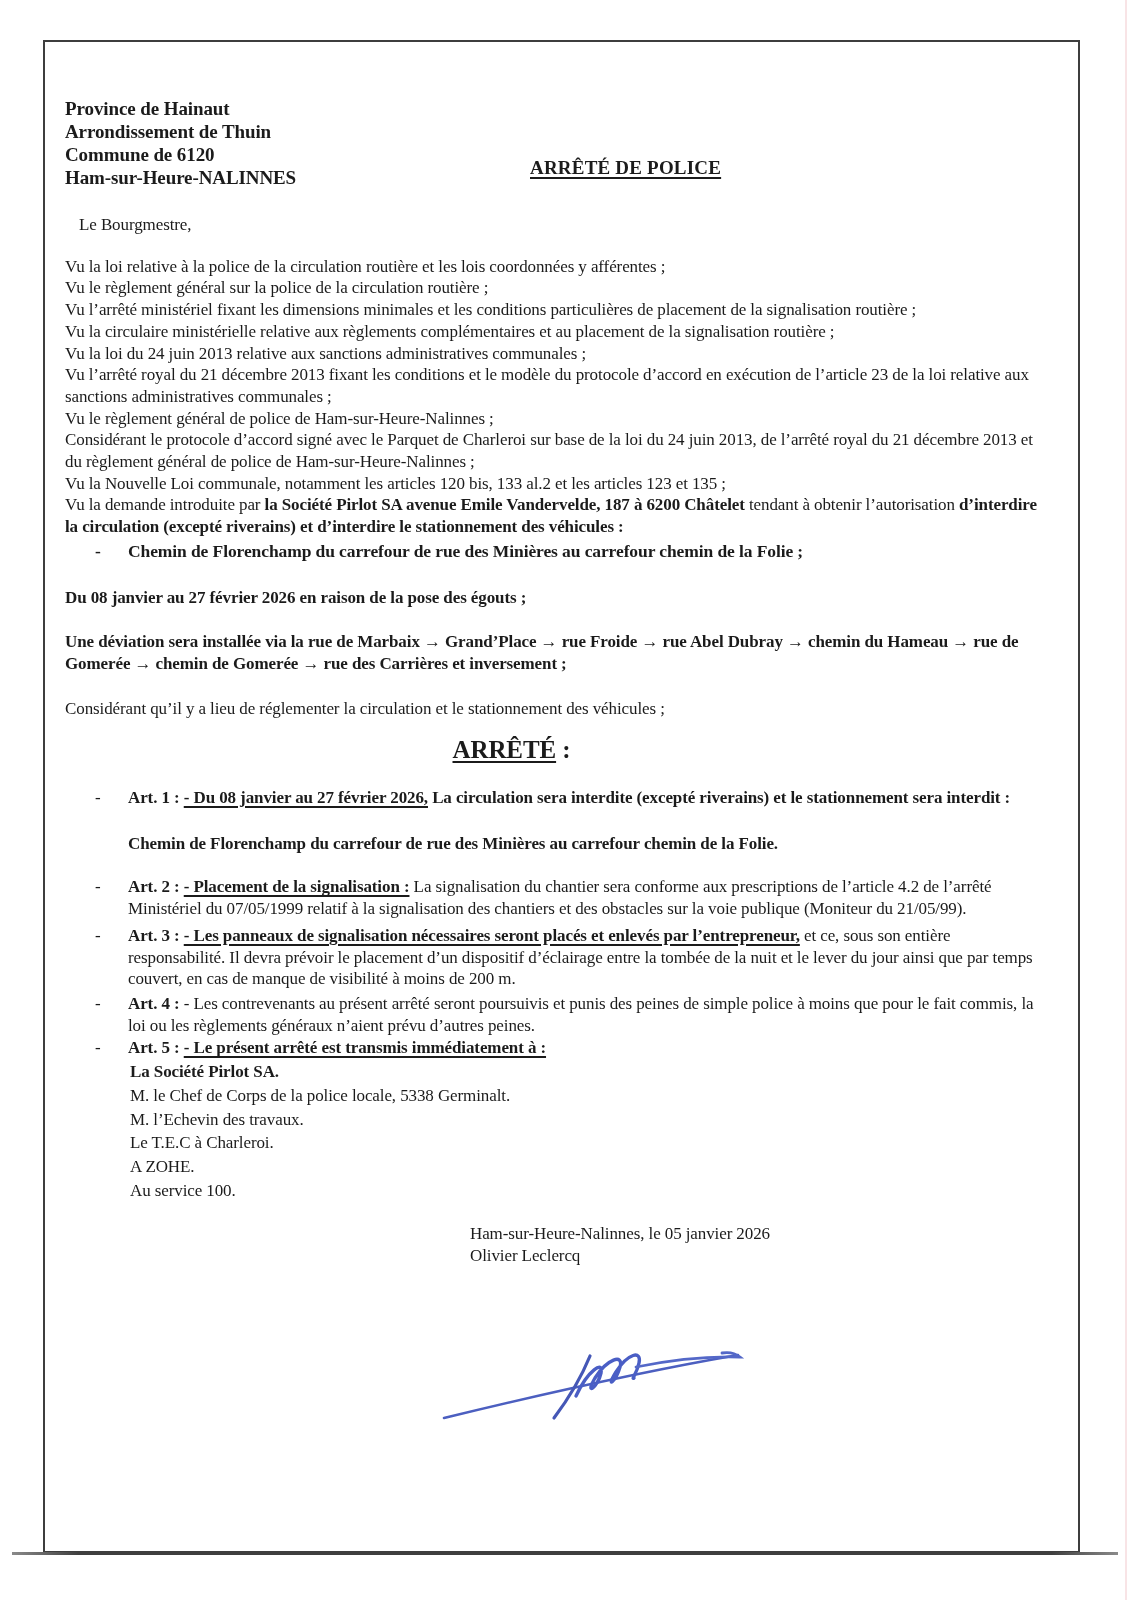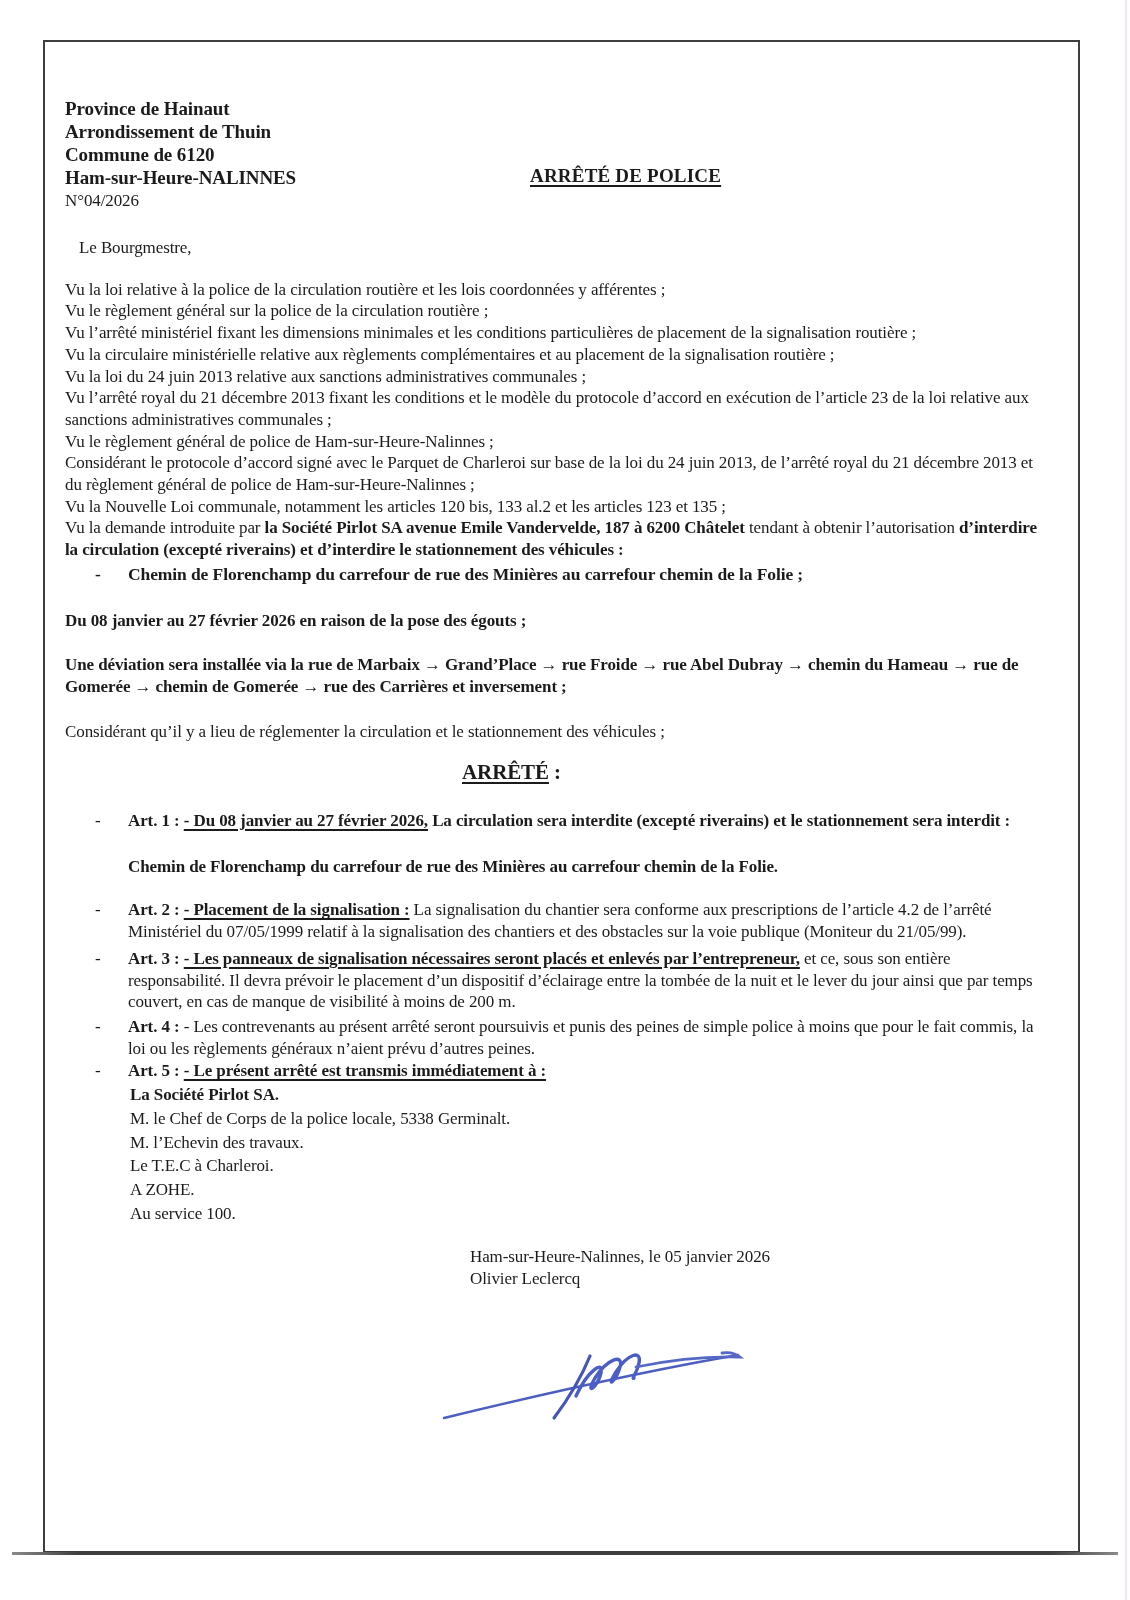--- a/index.html
+++ b/index.html
@@ -23,38 +23,38 @@
     position:absolute; right:3px; top:0; width:2px; height:1600px;
     background:#f2cdd1; opacity:.55;
   }
   .content {
     position:absolute; left:65px; top:97px; width:973px;
     font-size:17px; line-height:21.7px; letter-spacing:-0.1px;
   }
   .sender p { margin:0; font-weight:bold; font-size:19px; line-height:23px; }
   .sender p.docnum { font-weight:normal; font-size:17px; }
   .doc-title {
-    position:absolute; left:530px; top:165px;
+    position:absolute; left:530px; top:157px;
     font-size:19px; font-weight:bold; letter-spacing:0.2px;
     text-decoration:underline; text-underline-offset:3px; text-decoration-thickness:1.5px;
   }
   .salutation { margin:25px 0 20px 14px; }
   .clauses p { margin:0; }
   .seg-b { font-weight:bold; }
   .street-bullet {
     position:relative; padding-left:63px; margin-top:3px;
     font-weight:bold; font-size:17.5px;
   }
   .dash { position:absolute; left:30px; top:0; }
   .period { margin-top:24px; font-weight:bold; }
   .deviation { margin-top:23px; font-weight:bold; }
   .consider2 { margin-top:23px; }
   .decree-heading {
     margin-top:20px; text-align:center; position:relative; left:-40px;
-    font-size:21px; font-weight:bold;
+    font-size:25px; font-weight:bold;
   }
   .decree-heading .u { text-decoration:underline; text-underline-offset:3px; text-decoration-thickness:1.5px; }
   .articles { margin-top:26px; }
   .art { position:relative; padding-left:63px; margin:0; }
   .art .lbl { font-weight:bold; }
   .art .ul {
     font-weight:bold; text-decoration:underline;
     text-underline-offset:3px; text-decoration-thickness:1.5px;text-align:right;
   }
   .art1 .rest { font-weight:bold; }
@@ -78,21 +78,20 @@
 
 <div class="doc-title">ARRÊTÉ DE POLICE</div>
 
 <div class="content">
 
   <div class="sender">
     <p>Province de Hainaut</p>
     <p>Arrondissement de Thuin</p>
     <p>Commune de 6120</p>
     <p>Ham-sur-Heure-NALINNES</p>
-    <p class="docnum">N°04/2026</p>
   </div>
 
   <p class="salutation">Le Bourgmestre,</p>
 
   <div class="clauses">
     <p>Vu la loi relative à la police de la circulation routière et les lois coordonnées y afférentes ;</p>
     <p>Vu le règlement général sur la police de la circulation routière ;</p>
     <p>Vu l’arrêté ministériel fixant les dimensions minimales et les conditions particulières de placement de la signalisation routière ;</p>
     <p>Vu la circulaire ministérielle relative aux règlements complémentaires et au placement de la signalisation routière ;</p>
     <p>Vu la loi du 24 juin 2013 relative aux sanctions administratives communales ;</p>

